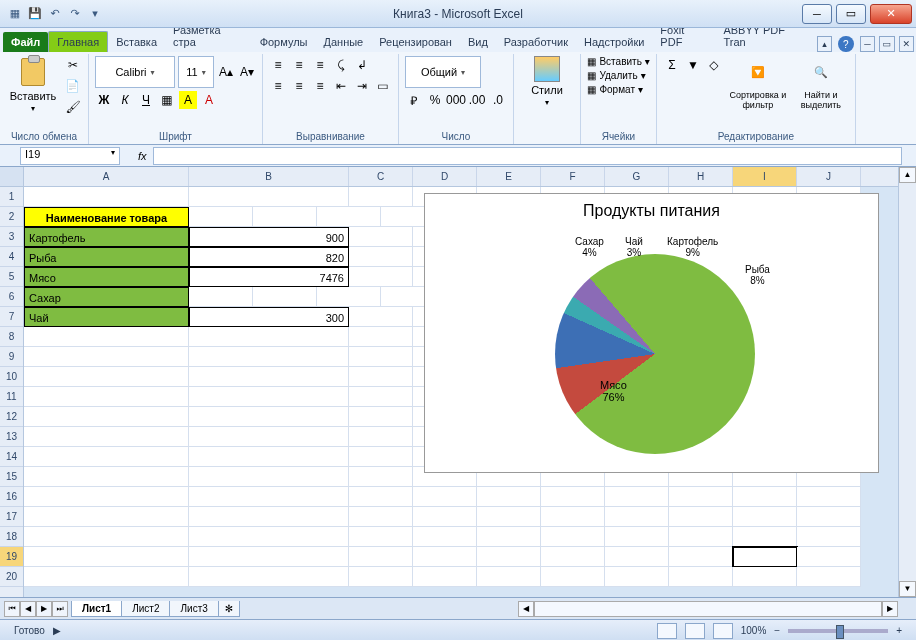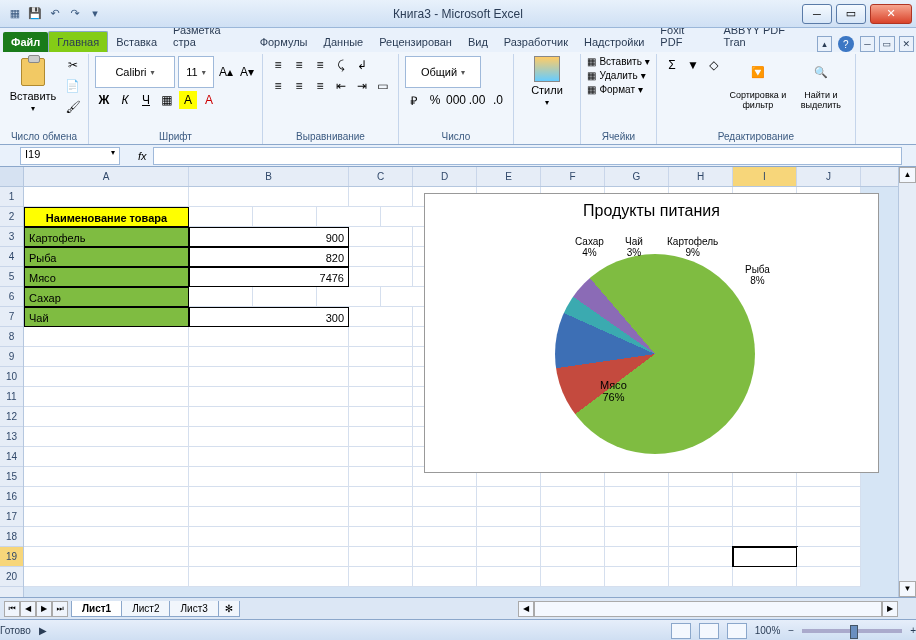--- a/index.html
+++ b/index.html
@@ -83,21 +83,21 @@
   .nav { display:flex; gap:0; padding:0 4px;}
   .nav div{width:16px;height:16px;border:1px solid #aaa;background:#f0f5fc;font-size:8px;text-align:center;line-height:14px;}
   .stab { padding:2px 10px; background:#f1f6fc; border:1px solid #8ba7cb; border-top:none; margin-left:-1px;}
   .stab.active { background:#fff; font-weight:bold;}
   .hscroll { position:absolute; right:18px; width:380px; height:16px; display:flex;}
   .hscroll div{border:1px solid #aaa; background:#f4f8fe;}
   .hscroll .btn{width:16px;font-size:8px;text-align:center;line-height:14px;}
   .hscroll .track{flex:1;}
 
   
-  .status { height:22px; background:linear-gradient(#e6eefa,#cedef2); border-top:1px solid #8ba7cb; display:flex; align-items:center; font-size:10px; color:#2a3c55; padding:0 0; gap:8px;}
+  .status { height:22px; background:linear-gradient(#e6eefa,#cedef2); border-top:1px solid #8ba7cb; display:flex; align-items:center; font-size:10px; color:#2a3c55; padding:0 14px; gap:8px;}
   .status .spacer{flex:1;}
   .viewbtn{width:20px;height:16px;border:1px solid #8ba7cb;background:#f4f8fe;}
   .zoom-slider{width:100px;height:4px;background:#aac;position:relative;}
   .zoom-slider::after{content:"";position:absolute;left:48px;top:-4px;width:6px;height:12px;background:#6a8fc0;border:1px solid #456;}
 </style>
 </head>
 <body>
 
 <div class="titlebar">
   <div class="qa">

